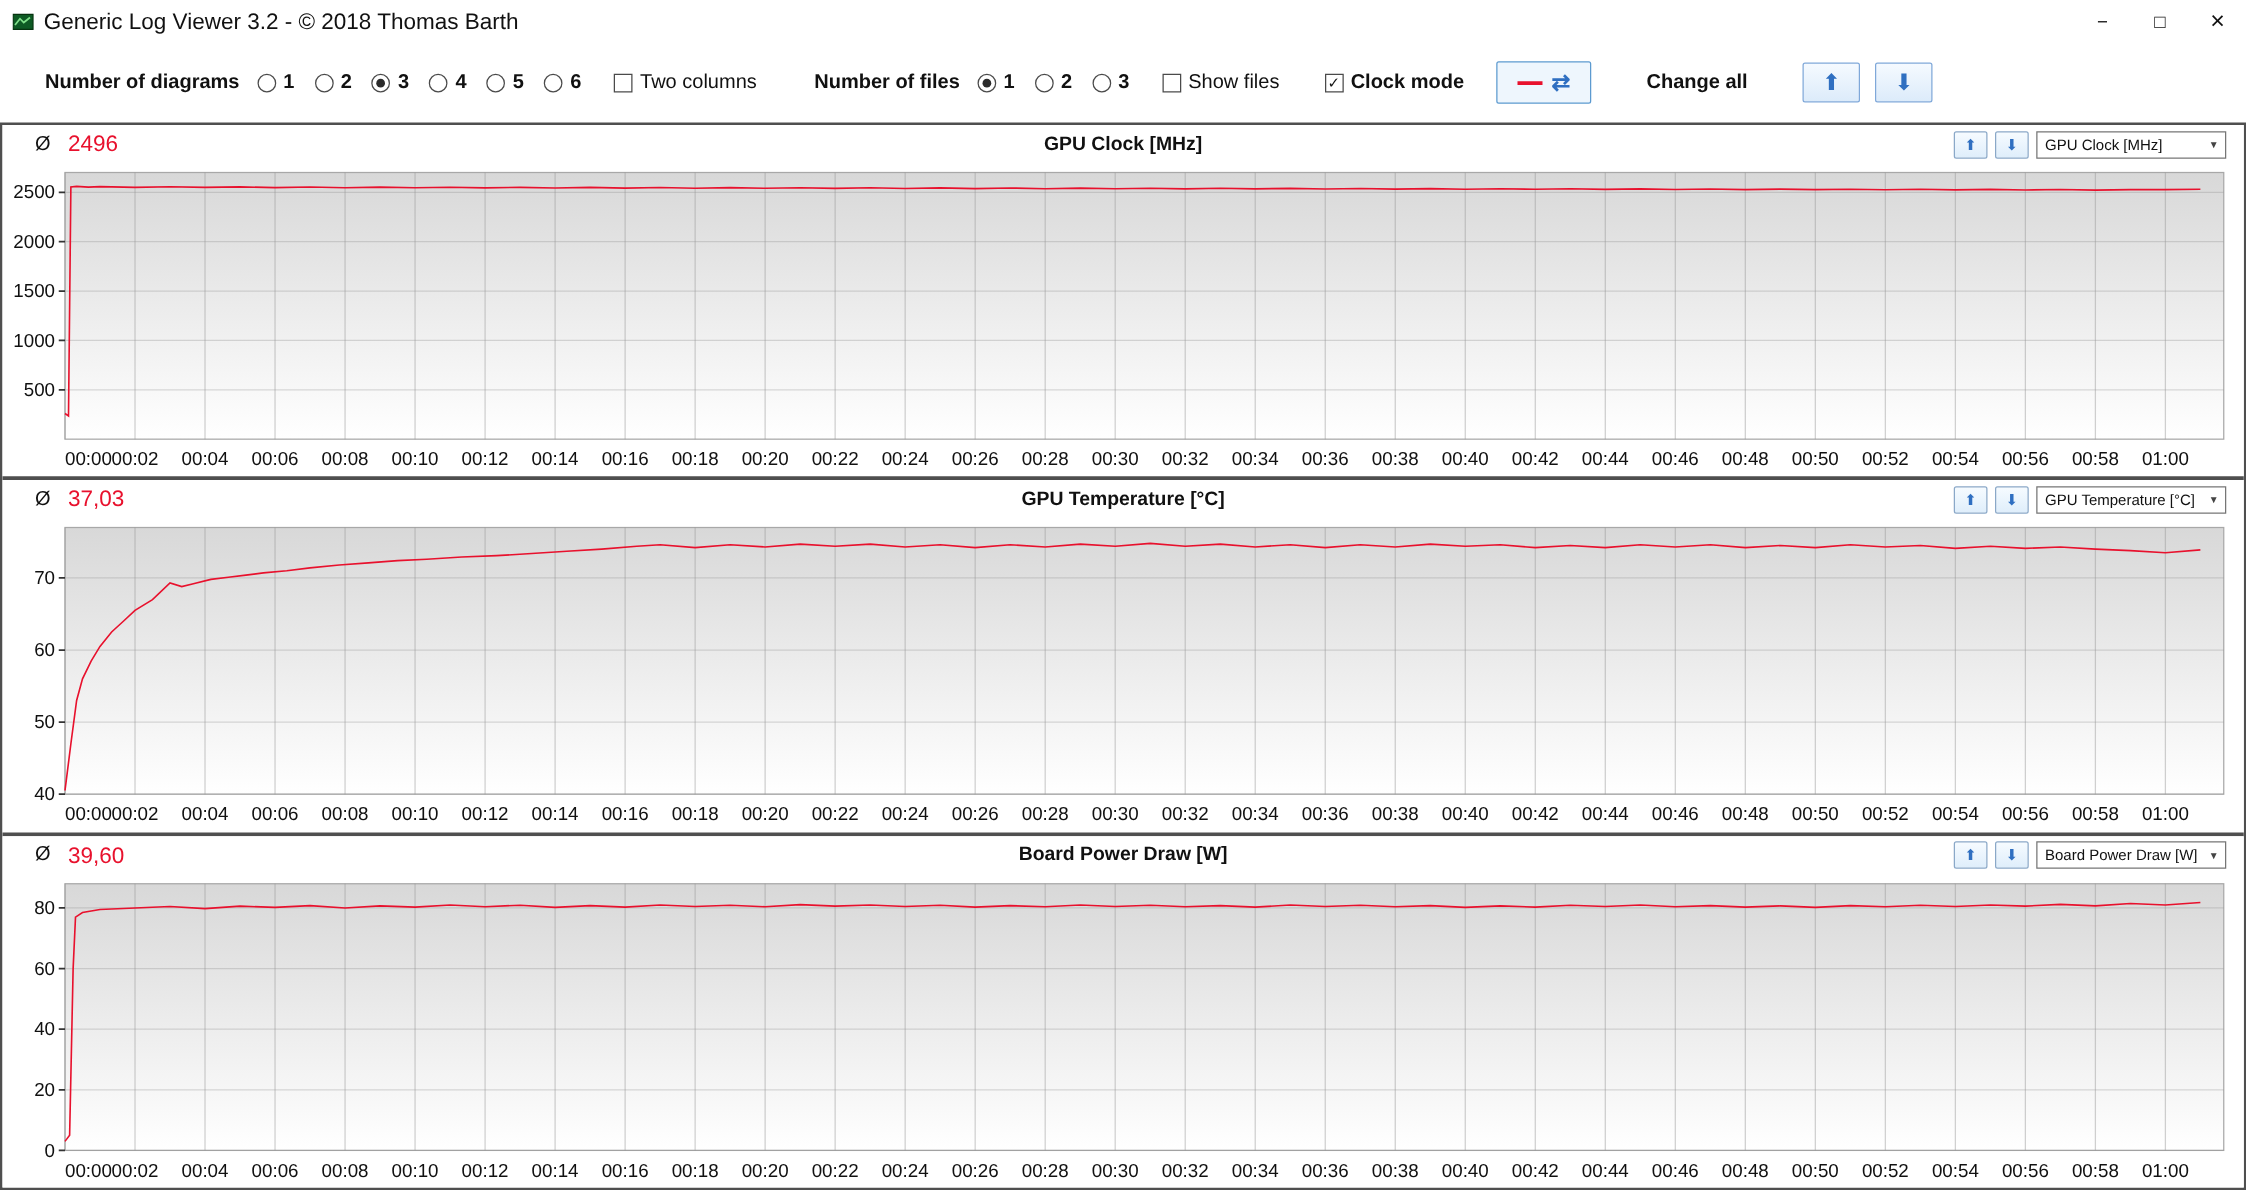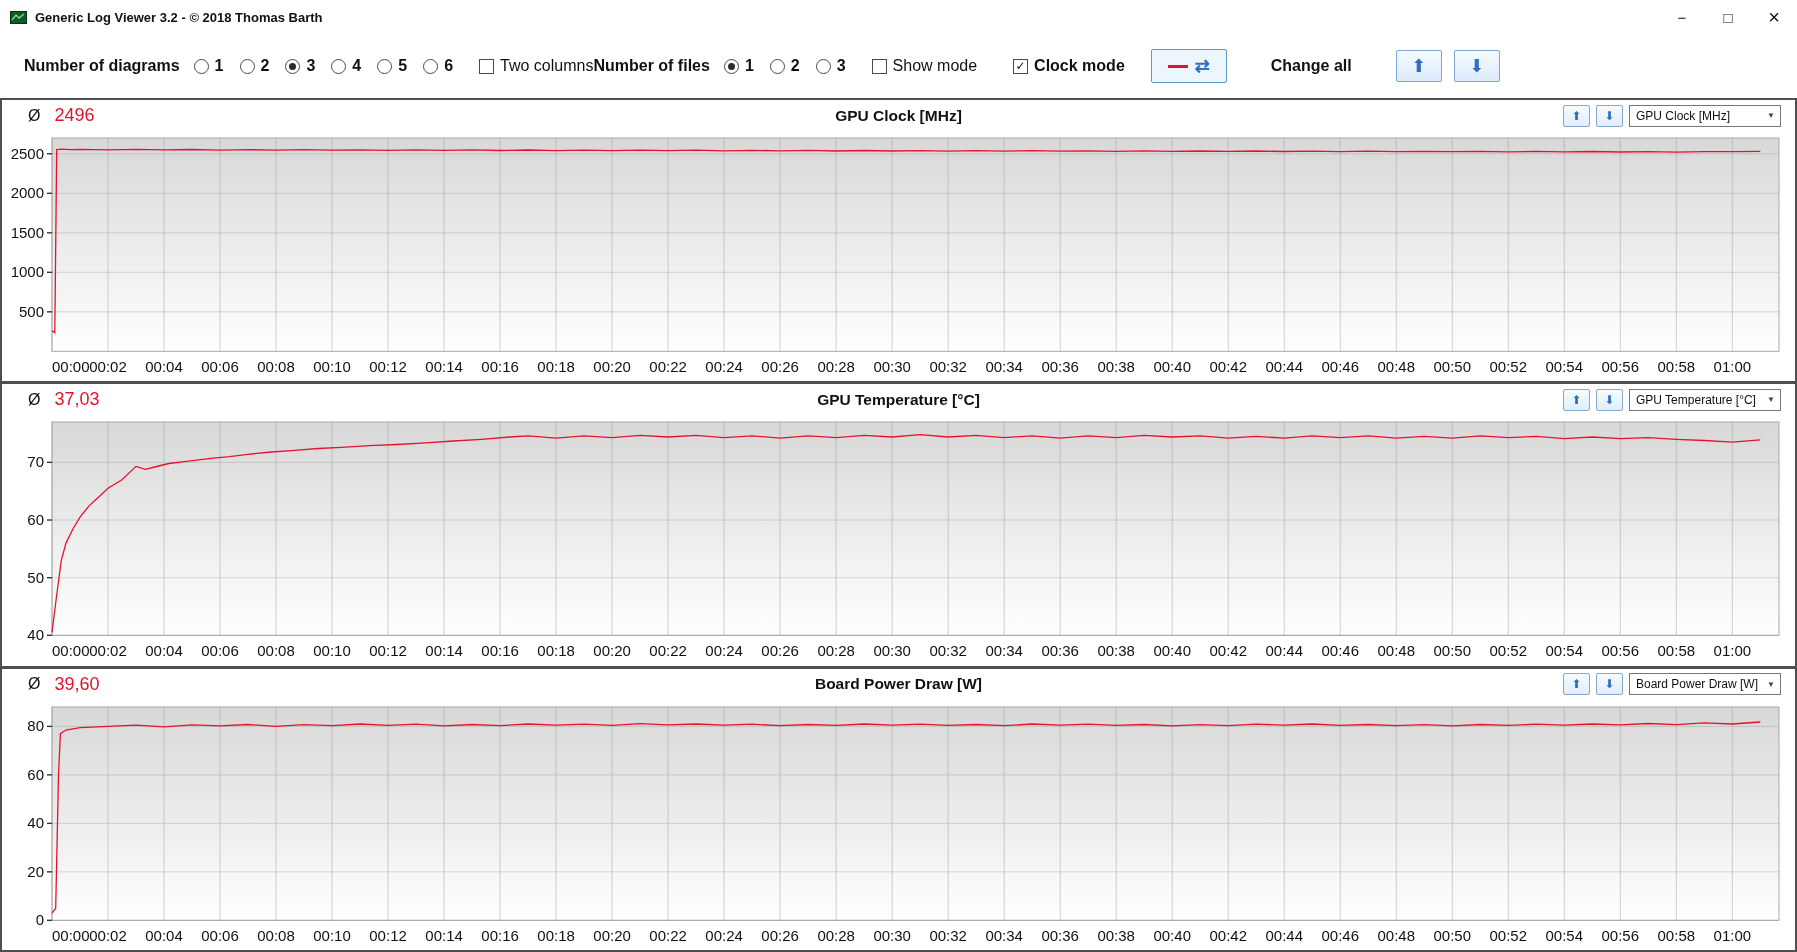--- a/index.html
+++ b/index.html
@@ -2,34 +2,34 @@
 <html><head>
 <meta charset="utf-8">
 <style>
   * { box-sizing: border-box; margin: 0; padding: 0; }
   html,body { width:1797px; height:952px; overflow:hidden; }
   body { font-family:"Liberation Sans","DejaVu Sans",sans-serif; background:#fff; color:#111; }
   .app { width:1797px; height:952px; display:flex; flex-direction:column; background:#fff; }
 
   
   .titlebar { height:34px; display:flex; align-items:center; padding-left:10px; gap:8px; background:#fff; flex:0 0 auto; }
-  .titlebar .title { font-size:13px; color:#111;font-weight:bold; }
+  .titlebar .title { font-size:18px; color:#111; }
   .win-controls { margin-left:auto; display:flex; height:100%; }
   .win-btn { width:46px; height:100%; display:flex; align-items:center; justify-content:center; font-size:15px; background:transparent; border:none; color:#111; cursor:default; }
   .win-btn.close { font-size:20px; }
 
   
-  .toolbar { height:64px; display:flex; align-items:center; padding:0 24px; background:#fff; flex:0 0 auto; font-size:16px; }
+  .toolbar { height:64px; display:flex; align-items:center; padding:0 36px; background:#fff; flex:0 0 auto; font-size:16px; }
   .b { font-weight:bold; }
   .opt { display:inline-flex; align-items:center; gap:6px; cursor:default; }
   .radio { width:15px; height:15px; border:1px solid #4a4a4a; border-radius:50%; background:#fff; position:relative; flex:0 0 auto; }
   .opt.sel .radio::after { content:""; position:absolute; left:3px; top:3px; width:7px; height:7px; border-radius:50%; background:#2b2b2b; }
   .checkbox { width:15px; height:15px; border:1px solid #4a4a4a; background:#fff; display:flex; align-items:center; justify-content:center; font-size:12px; color:#111; flex:0 0 auto; }
   .rgroup { display:flex; align-items:center; gap:16px; margin-left:14px; }
-  .ml26 { margin-left:26px;justify-content:center; } .ml36 { margin-left:36px; } .ml46 { }
+  .ml26 { margin-left:26px;justify-content:center; } .ml36 { margin-left:36px; } .ml46 { margin-left:46px; }
   .olabel { font-weight:bold; }
 
   .swap-btn { margin-left:26px; width:76px; height:34px; display:flex; align-items:center; justify-content:center; gap:7px;
               border:1px solid #5c9ad0; background:#eef6fd; border-radius:2px; cursor:default; }
   .swap-dash { width:20px; height:3px; background:#e8112d; }
   .swap-glyph { color:#2f6fc1; font-size:18px; font-weight:bold; line-height:1; }
 
   .big-btn { width:46px; height:32px; display:flex; align-items:center; justify-content:center;
              border:1px solid #7fa8d9; background:linear-gradient(#f5faff,#dcebfa); border-radius:2px;
              color:#2f6fc1; font-size:18px; cursor:default; }
@@ -119,21 +119,21 @@
           <span class="olabel">2</span>
         </span>
       <span class="opt">
           <span class="radio"></span>
           <span class="olabel">3</span>
         </span>
     </div>
 
     <span class="opt ml26">
       <span class="checkbox"></span>
-      <span>Show mode</span>
+      <span>Show files</span>
     </span>
 
     <span class="opt ml36">
       <span class="checkbox">✓</span>
       <span class="b">Clock mode</span>
     </span>
 
     <button class="swap-btn">
       <span class="swap-dash"></span>
       <span class="swap-glyph">⇄</span>

